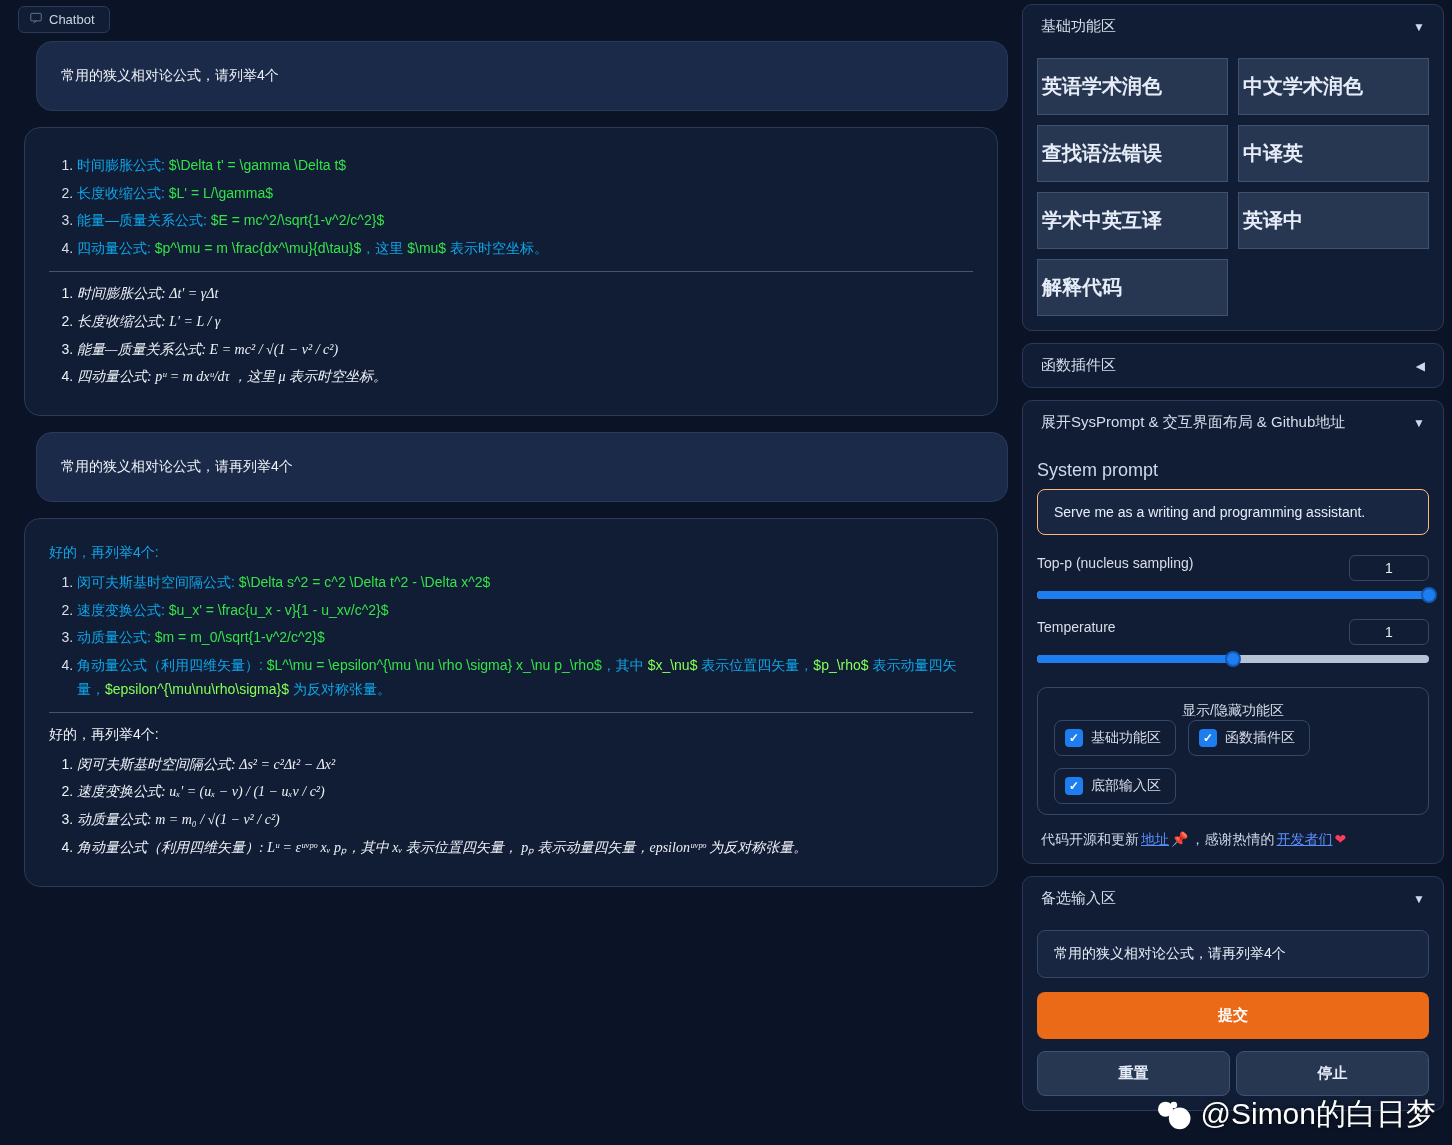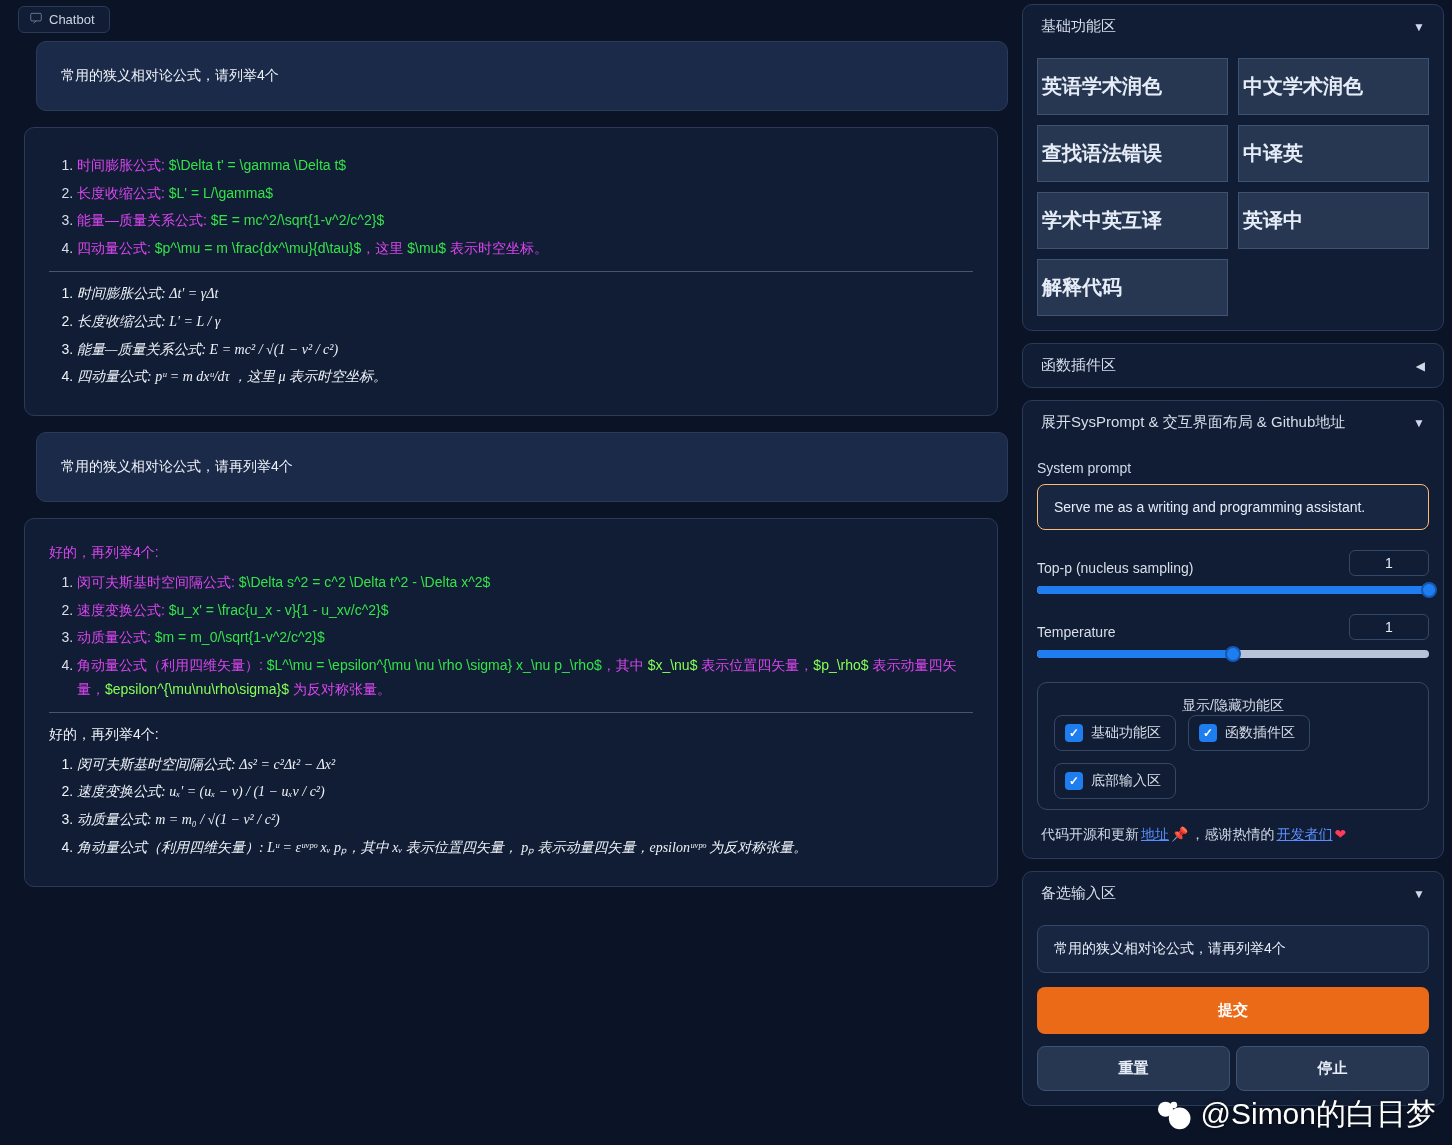--- a/index.html
+++ b/index.html
@@ -33,37 +33,37 @@
   .tab svg { width: 14px; height: 14px; stroke: #9db2d9; fill: none; }
 
   .chat-area {
     flex: 1;
     margin-top: 6px;
     padding: 0 0 0 6px;
     overflow: hidden;
   }
 
   .user-bubble, .bot-bubble {
-    border-radius: 10px;
+    border-radius: 16px;
     border: 1px solid #2a3a58;
     padding: 22px 24px;
     margin-bottom: 16px;
     line-height: 1.7;
   }
   .user-bubble { background: #1b2a49; margin-left: 12px; margin-right: 2px; }
   .bot-bubble  { background: #111d34; margin-left: 0; margin-right: 12px; }
 
   .bot-bubble ol { padding-left: 28px; }
   .bot-bubble li { margin: 4px 0; }
   .intro { margin-bottom: 6px; }
 
   hr.sep { border: none; border-top: 1px solid #47556e; margin: 10px 0; }
 
   .white { color: #eef2f8; }
-  .pink  { color: #d946ef; }
+  .pink  { color: #0ea5e9; }
   .lgrn  { color: #34e24a; }
   .lgrn2 { color: #85ff57; }
 
   .math { font-style: italic; font-family: "Times New Roman", serif; }
 
   
   .right-col { width: 422px; display: flex; flex-direction: column; gap: 12px; }
 
   .panel {
     background: #111d34;
@@ -94,32 +94,32 @@
     border-radius: 0;
     padding: 14px 4px;
     text-align: left;
     font-weight: 600;
     font-size: 20px;
     color: #e6edf8;
     cursor: pointer;
   }
 
   
-  .sp-label { font-size: 14px; color: #cfd9ea; margin: 6px 0 8px; }
+  .sp-label { font-size: 18px; color: #cfd9ea; margin: 6px 0 8px; }
   .sp-box {
     background: #182641;
     border: 1px solid #fdba74;
     border-radius: 8px;
     padding: 14px 16px;
     color: #e6edf8;
     font-size: 14px;
   }
 
   .slider-row { margin-top: 20px; }
-  .slider-head { display: flex; justify-content: space-between; align-items: flex-end; }
+  .slider-head { display: flex; justify-content: space-between; align-items: flex-start; }
   .slider-val {
     border: 1px solid #334867;
     border-radius: 6px;
     padding: 4px 0;
     width: 80px;
     text-align: center;
     color: #e6edf8;
     background: #111d34;
     font-size: 14px;
   }

